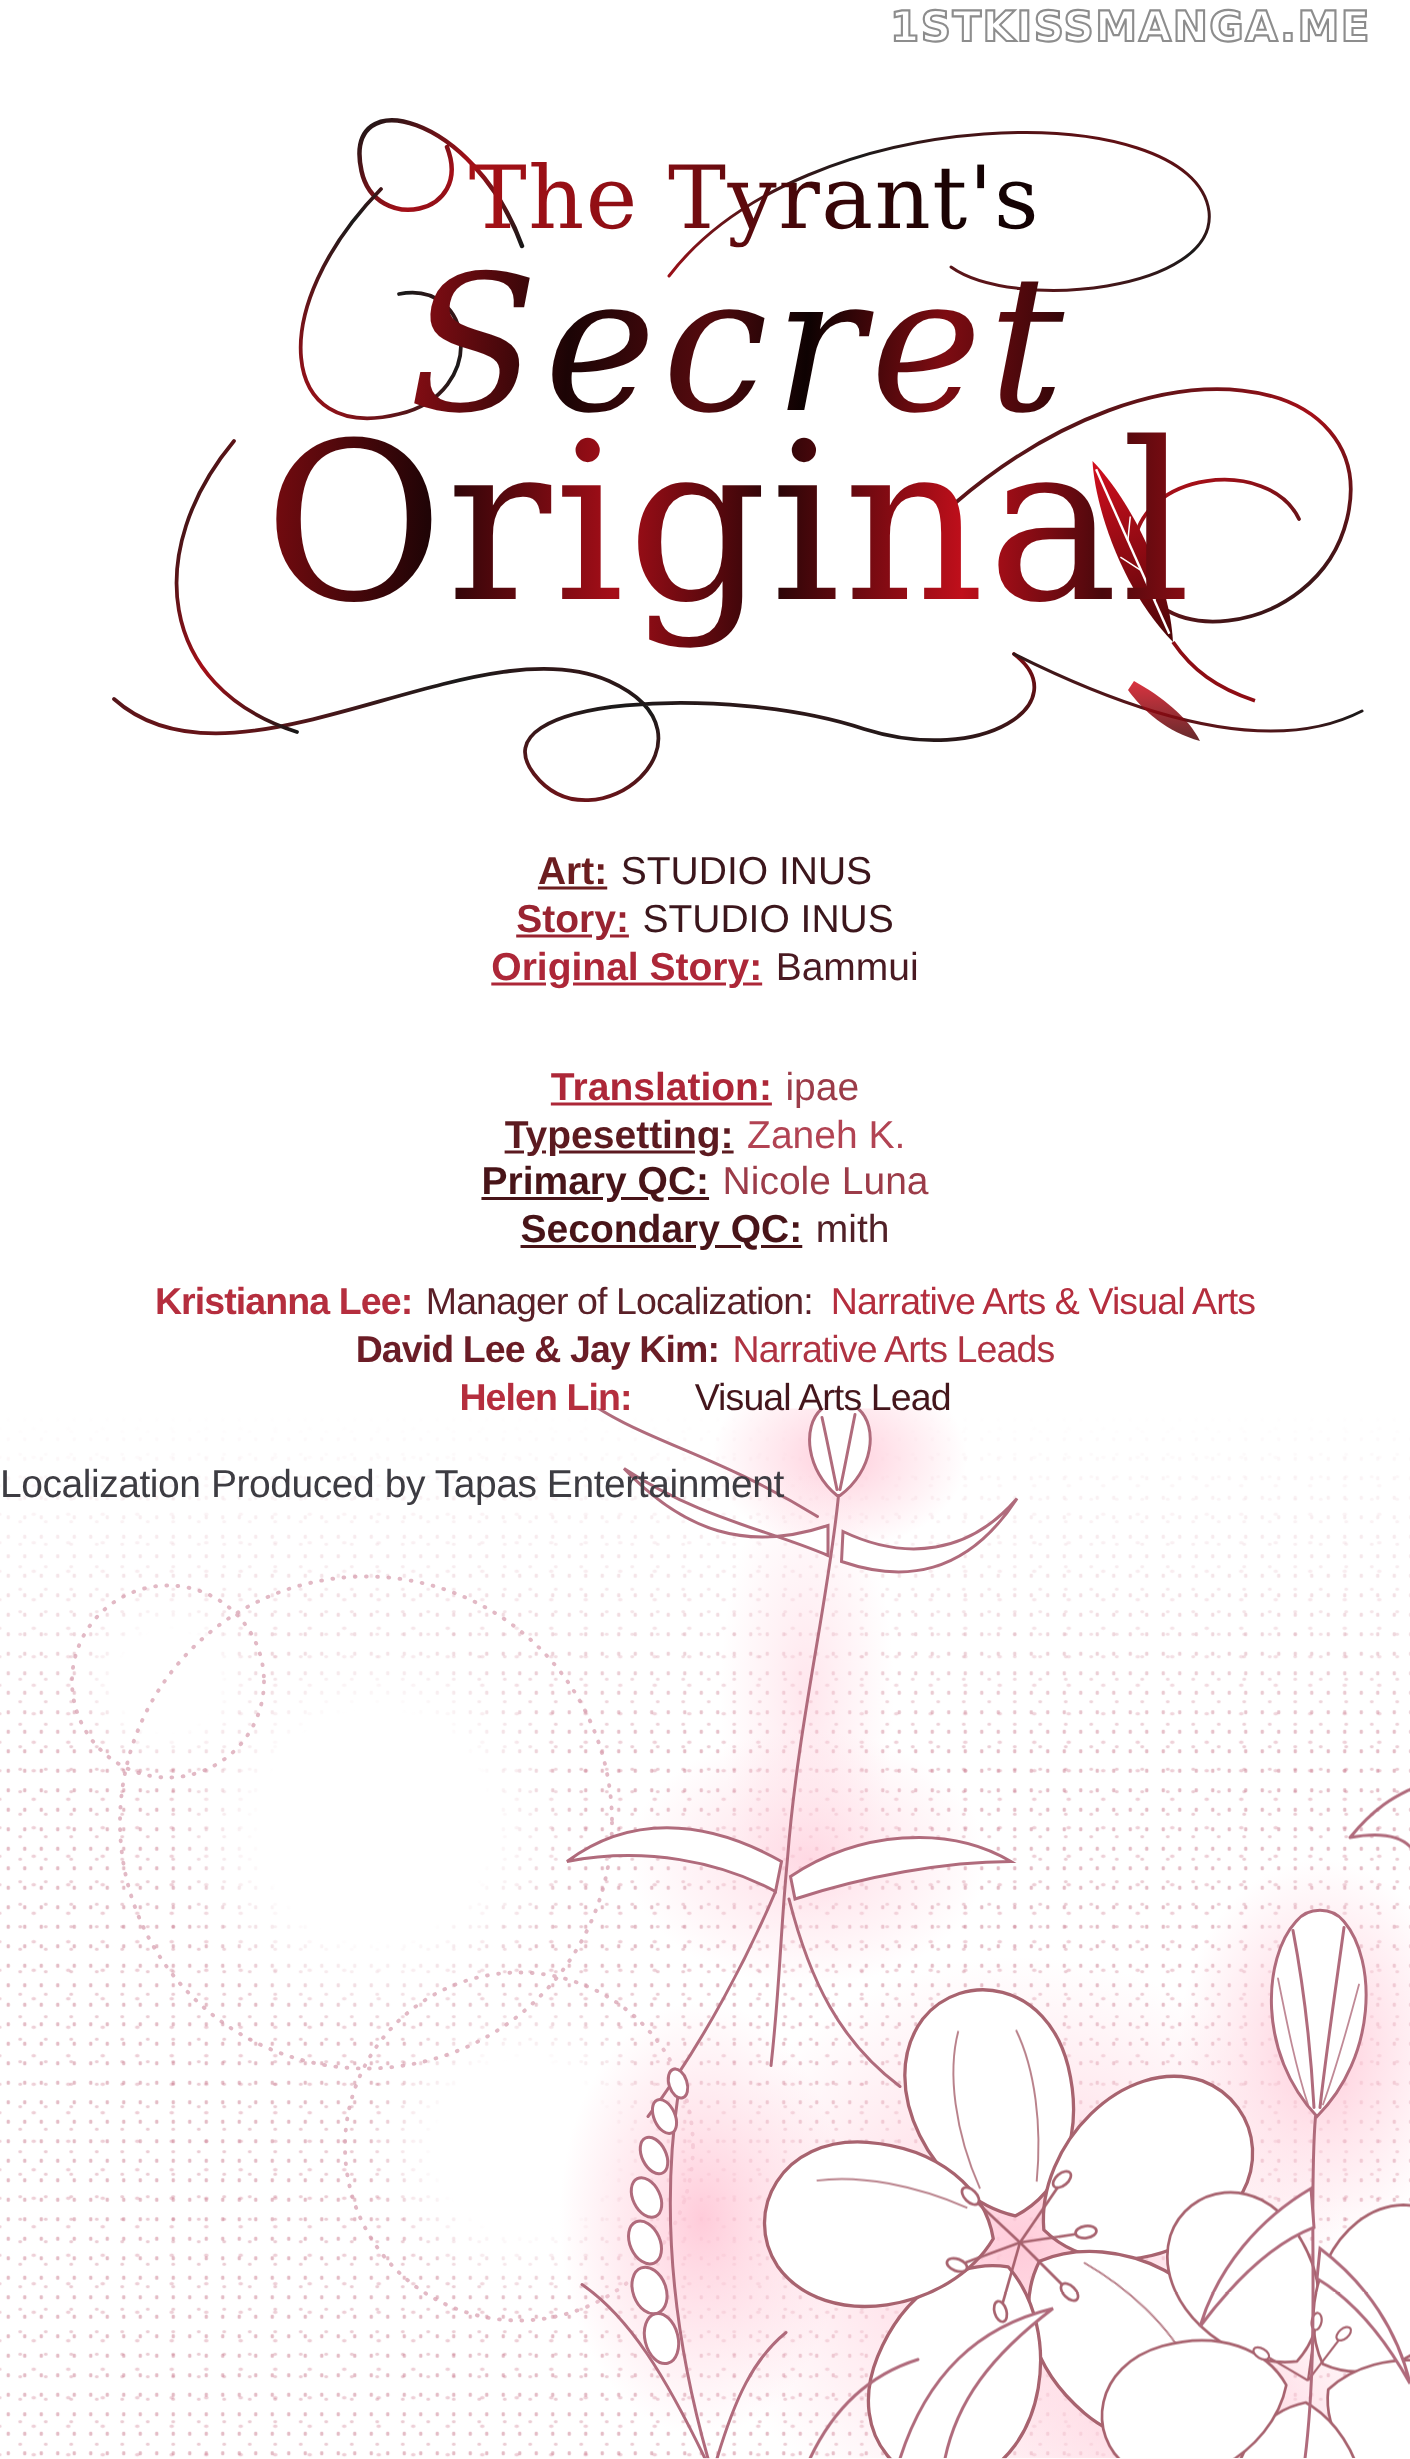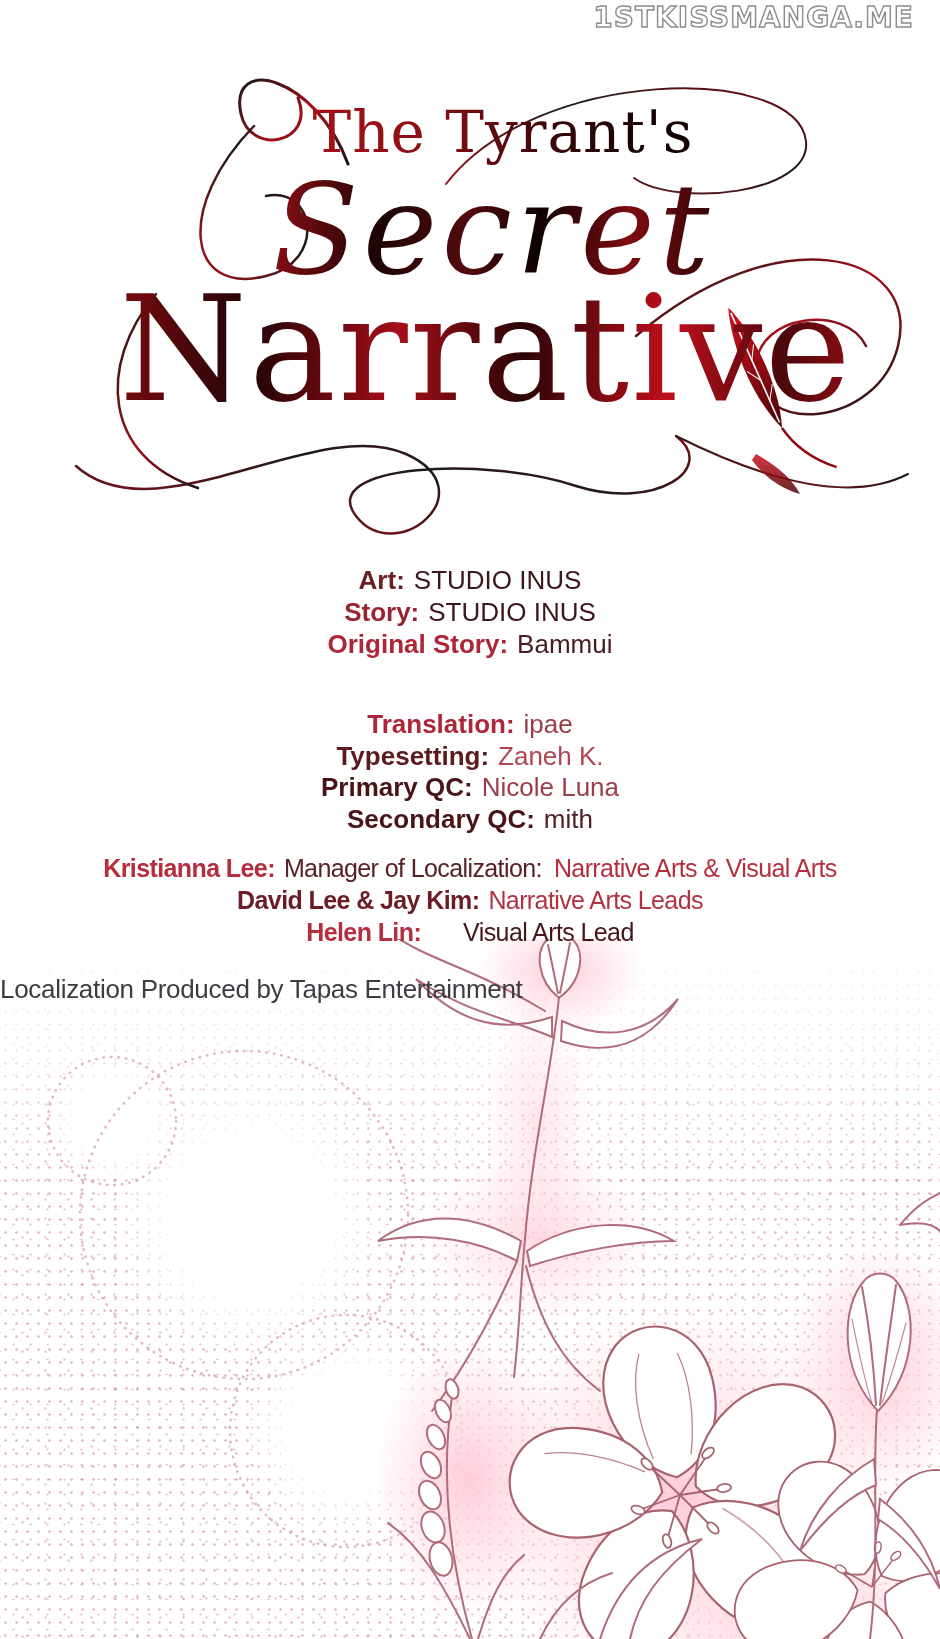--- a/index.html
+++ b/index.html
@@ -21,21 +21,21 @@
   .t-line2{left:477px;top:120px;font-size:126px;letter-spacing:4px;
     background-image:linear-gradient(95deg,#8e0e15 0%,#1c0405 25%,#530a0e 45%,#0e0202 60%,#7e0c12 80%,#2a0507 100%);font-style:italic;}
   .t-line3{left:470px;top:228px;font-size:146px;letter-spacing:2px;
     background-image:linear-gradient(92deg,#7a0b10 0%,#200406 18%,#a60e18 38%,#2a0507 55%,#c00f1b 75%,#4a080c 90%,#8e0d14 100%);}
 
   
   .credits{position:absolute;left:0;width:940px;text-align:center;font-size:26px;line-height:32px;}
   .blk1{top:564px;}
   .blk2{top:709px;line-height:31.5px;}
   .blk3{top:852px;font-size:25px;letter-spacing:-0.6px;}
-  .lab{font-weight:bold;margin-right:9px;}
+  .lab{font-weight:bold;margin-right:9px;text-decoration:underline;}
   .lab-dk1{color:#6b1d1f;}   
   .val-dk1{color:#3c161c;}   
   .lab-md{color:#992431;}    
   .lab-br{color:#ad2738;}    
   .val-mar{color:#4a1a22;}   
   .val-red{color:#9c3c49;}   
   .lab-dk2{color:#5c1a20;}   
   .val-br{color:#b24353;}    
   .lab-dk3{color:#481418;}   
   .val-dk3{color:#512027;}   
@@ -103,21 +103,21 @@
           <path d="M 0,0 C 16,-42 12,-100 0,-132 C -12,-100 -16,-42 0,0 Z" fill="url(#fe)"></path>
           <path d="M 0,-6 L 0,-126" stroke="#ffffff" stroke-width="1.6"></path>
           <path d="M 0,-30 L 9,-44 M 0,-52 L -9,-66 M 0,-74 L 8,-88" stroke="#ffffff" stroke-width="1"></path>
           <path d="M 0,0 C 4,22 14,40 34,58" stroke="#8e0d14" stroke-width="2.5" fill="none"></path>
         </g>
         <path d="M 740,418 C 758,428 776,442 784,458 C 762,452 746,438 736,424 Z" fill="url(#fe)" opacity="0.85"></path>
       </g>
     </svg>
     <div class="t-line t-line1">The Tyrant's</div>
     <div class="t-line t-line2">Secret</div>
-    <div class="t-line t-line3">Narrative</div>
+    <div class="t-line t-line3">Original</div>
   </div>
 
   <div class="credits blk1">
     <div>
       <span class="lab lab-dk1">Art:</span><span class="val-dk1">STUDIO INUS</span>
     </div>
     <div>
       <span class="lab lab-md">Story:</span><span class="val-dk1">STUDIO INUS</span>
     </div>
     <div>

